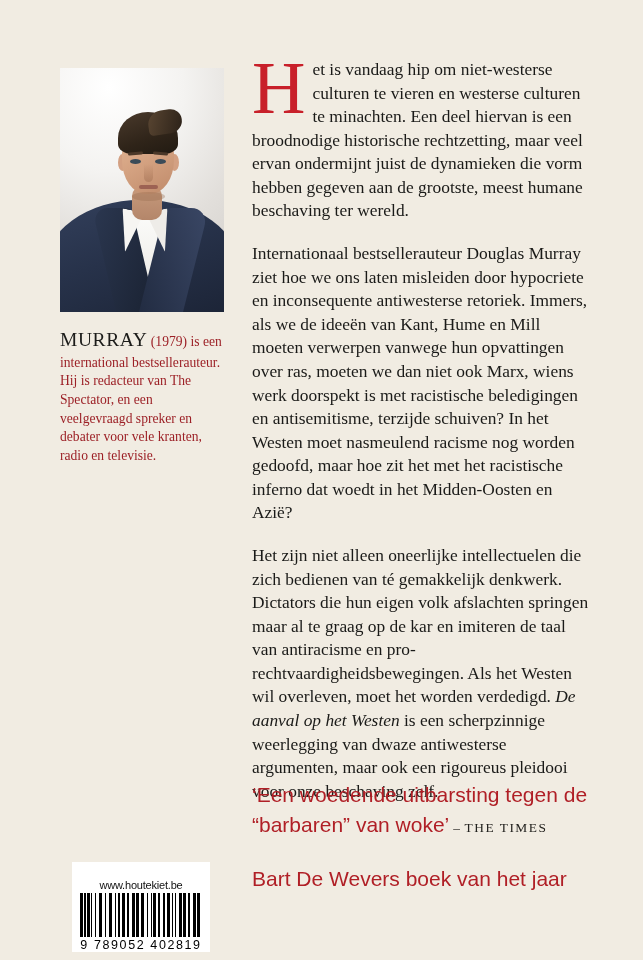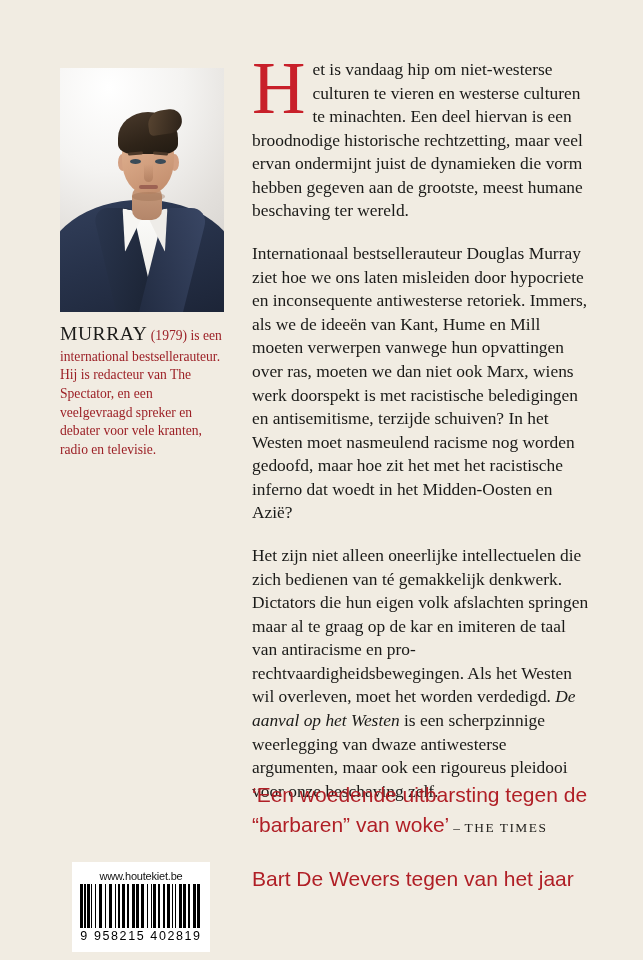--- a/index.html
+++ b/index.html
@@ -202,21 +202,21 @@
   #author-name {
     margin-top: 18px;
     font-family: "Liberation Serif", serif;
     font-size: 19.5px;
     line-height: 1.08;
     letter-spacing: 0.6px;
     color: #1c1c1a;
     white-space: pre-line;
   }
   #author-bio {
-    margin-top: 9px;
+    margin-top: 15px;
     font-family: "Liberation Serif", serif;
     font-size: 13.6px;
     line-height: 1.37;
     color: #9c2026;
   }
   #author-bio .name-inline {
     font-size: 19.5px;
     letter-spacing: 0.6px;
     color: #1c1c1a;
   }
@@ -225,21 +225,21 @@
   #barcode-block {
     position: absolute;
     left: 72px;
     top: 862px;
     width: 138px;
     height: 90px;
     background: #ffffff;
     display: flex;
     flex-direction: column;
     align-items: center;
-    padding-top: 8px;
+    padding-top: 17px;
     box-sizing: border-box;
   }
   #barcode-url {
     font-family: "Liberation Sans", sans-serif;
     font-size: 11px;
     color: #111111;
     letter-spacing: -0.2px;
     margin-bottom: 2px;
   }
   #barcode-bars {
@@ -403,39 +403,39 @@
         <i style="width:1px;background:transparent"></i>
         <i style="width:3px"></i>
         <i style="width:2px;background:transparent"></i>
         <i style="width:3px"></i>
         <i style="width:3px;background:transparent"></i>
         <i style="width:3px"></i>
         <i style="width:1px;background:transparent"></i>
         <i style="width:3px"></i>
         <i style="width:2px;background:transparent"></i>
       </div>
-    <div id="barcode-digits">9 958215 402819</div>
+    <div id="barcode-digits">9 789052 402819</div>
   </div>
 
   <div id="body-copy">
 
     <p class="para"><span id="dropcap">H</span><span>et is vandaag hip om niet-westerse culturen te vieren en westerse culturen te minachten. Een deel hiervan is een broodnodige historische rechtzetting, maar veel ervan ondermijnt juist de dynamieken die vorm hebben gegeven aan de grootste, meest humane beschaving ter wereld.</span></p>
 
     <p class="para">Internationaal bestsellerauteur Douglas Murray ziet hoe we ons laten misleiden door hypocriete en inconsequente antiwesterse retoriek. Immers, als we de ideeën van Kant, Hume en Mill moeten verwerpen vanwege hun opvattingen over ras, moeten we dan niet ook Marx, wiens werk doorspekt is met racistische beledigingen en antisemitisme, terzijde schuiven? In het Westen moet nasmeulend racisme nog worden gedoofd, maar hoe zit het met het racistische inferno dat woedt in het Midden-Oosten en Azië?</p>
 
     <p class="para tight"><span>Het zijn niet alleen oneerlijke intellectuelen die zich bedienen van té gemakkelijk denkwerk. Dictators die hun eigen volk afslachten springen maar al te graag op de kar en imiteren de taal van antiracisme en pro-rechtvaardigheidsbewegingen. Als het Westen wil overleven, moet het worden verdedigd. </span><span class="book-title">De aanval op het Westen</span><span> is een scherpzinnige weerlegging van dwaze antiwesterse argumenten, maar ook een rigoureus pleidooi voor onze beschaving zelf.</span></p>
 
   </div>
 
   <div id="quotes">
 
     <div class="quote-block">
       <span class="quote-text">‘Een woedende uitbarsting tegen de “barbaren” van woke’</span>
       <span class="quote-source"><span class="dash">–</span> <span>The Times</span></span>
     </div>
 
     <div class="quote-block">
-      <div class="quote-text">Bart De Wevers tegen van het jaar</div>
+      <div class="quote-text">Bart De Wevers boek van het jaar</div>
     </div>
 
   </div>
 
 </div>
 
 </body></html>

